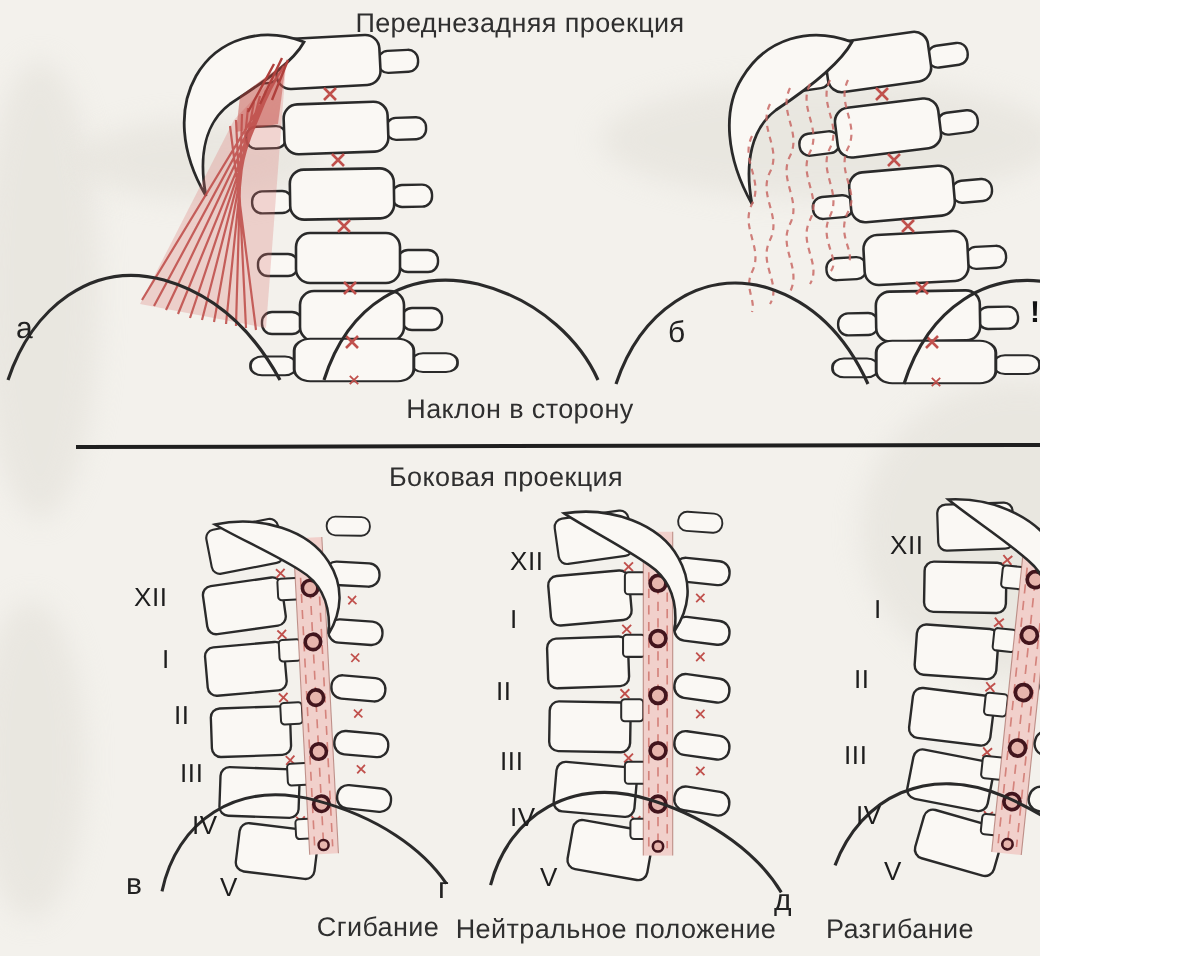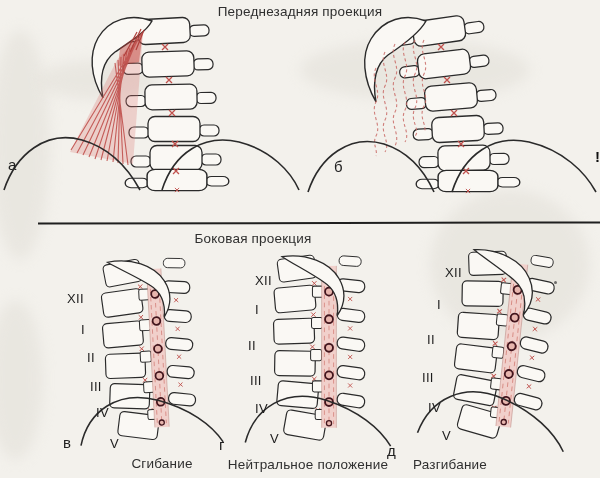--- a/index.html
+++ b/index.html
@@ -1,17 +1,17 @@
 <!DOCTYPE html>
 <html><head>
 <meta charset="utf-8">
 <style>
   html,body{margin:0;padding:0;}
   .page{
-    position:relative;width:600px;height:478px;overflow:hidden;
+    position:relative;width:520px;height:478px;overflow:hidden;
     background:#f3f1ec;
     font-family:"Liberation Sans", sans-serif;
     color:#2a2a2a;
   }
   .tex{position:absolute;background:#dedbd3;border-radius:50%;filter:blur(7px);opacity:.45;}
   .caption{position:absolute;font-size:13.5px;color:#2f2f2f;text-align:center;letter-spacing:.2px;}
   .panel-letter{position:absolute;font-size:15px;color:#222;}
   .vlabel{position:absolute;font-size:13px;color:#1d1d1d;letter-spacing:.3px;}
   .lat-panel{position:absolute;width:175px;height:205px;}
   .lat-panel svg{position:absolute;left:0;top:0;overflow:visible;}
@@ -177,20 +177,21 @@
     </g>
     <g fill="none" stroke="#2a2a2a" stroke-width="1.6">
       <path d="M6,186 C18,150 48,128 82,138 C107,146 122,164 132,186"></path>
       <path d="M150,186 C162,148 192,128 227,136 C261,144 283,166 294,186"></path>
     </g>
   </svg>
   <span class="panel-letter" style="left:334px;top:158px;">б</span>
 
   <span class="edge-mark">!</span>
 
+  <div class="caption" style="left:160px;top:197px;width:200px;">Наклон в сторону</div>
   <div class="divider-line"></div>
   <div class="caption" style="left:153px;top:231px;width:200px;text-align:center;">Боковая проекция</div>
 
   <div class="lat-panel" style="left:55px;top:258px;">
     <svg width="175" height="205" viewBox="0 0 175 205">
       <use href="#latspine" transform="translate(40,-2) scale(0.9) rotate(-3 75 200)"></use>
     </svg>
     <span class="vlabel" style="left:12px;top:33px;">XII</span>
     <span class="vlabel" style="left:26px;top:64px;">I</span>
     <span class="vlabel" style="left:32px;top:92px;">II</span>
@@ -221,17 +222,17 @@
     <span class="vlabel" style="left:32px;top:45px;">I</span>
     <span class="vlabel" style="left:22px;top:80px;">II</span>
     <span class="vlabel" style="left:17px;top:118px;">III</span>
     <span class="vlabel" style="left:23px;top:148px;">IV</span>
     <span class="vlabel" style="left:37px;top:176px;">V</span>
     <span class="panel-letter" style="left:-18px;top:190px;">д</span>
   </div>
 
   <div class="stray-dot"></div>
 
-  <div class="caption" style="left:92px;top:456px;width:140px;">Сгибание</div>
+  <div class="caption" style="left:119px;top:456px;width:140px;">Сгибание</div>
   <div class="caption" style="left:380px;top:457px;width:140px;">Разгибание</div>
   <div class="caption" style="left:223px;top:457px;width:170px;">Нейтральное положение</div>
 
 </div>
 
 </body></html>

